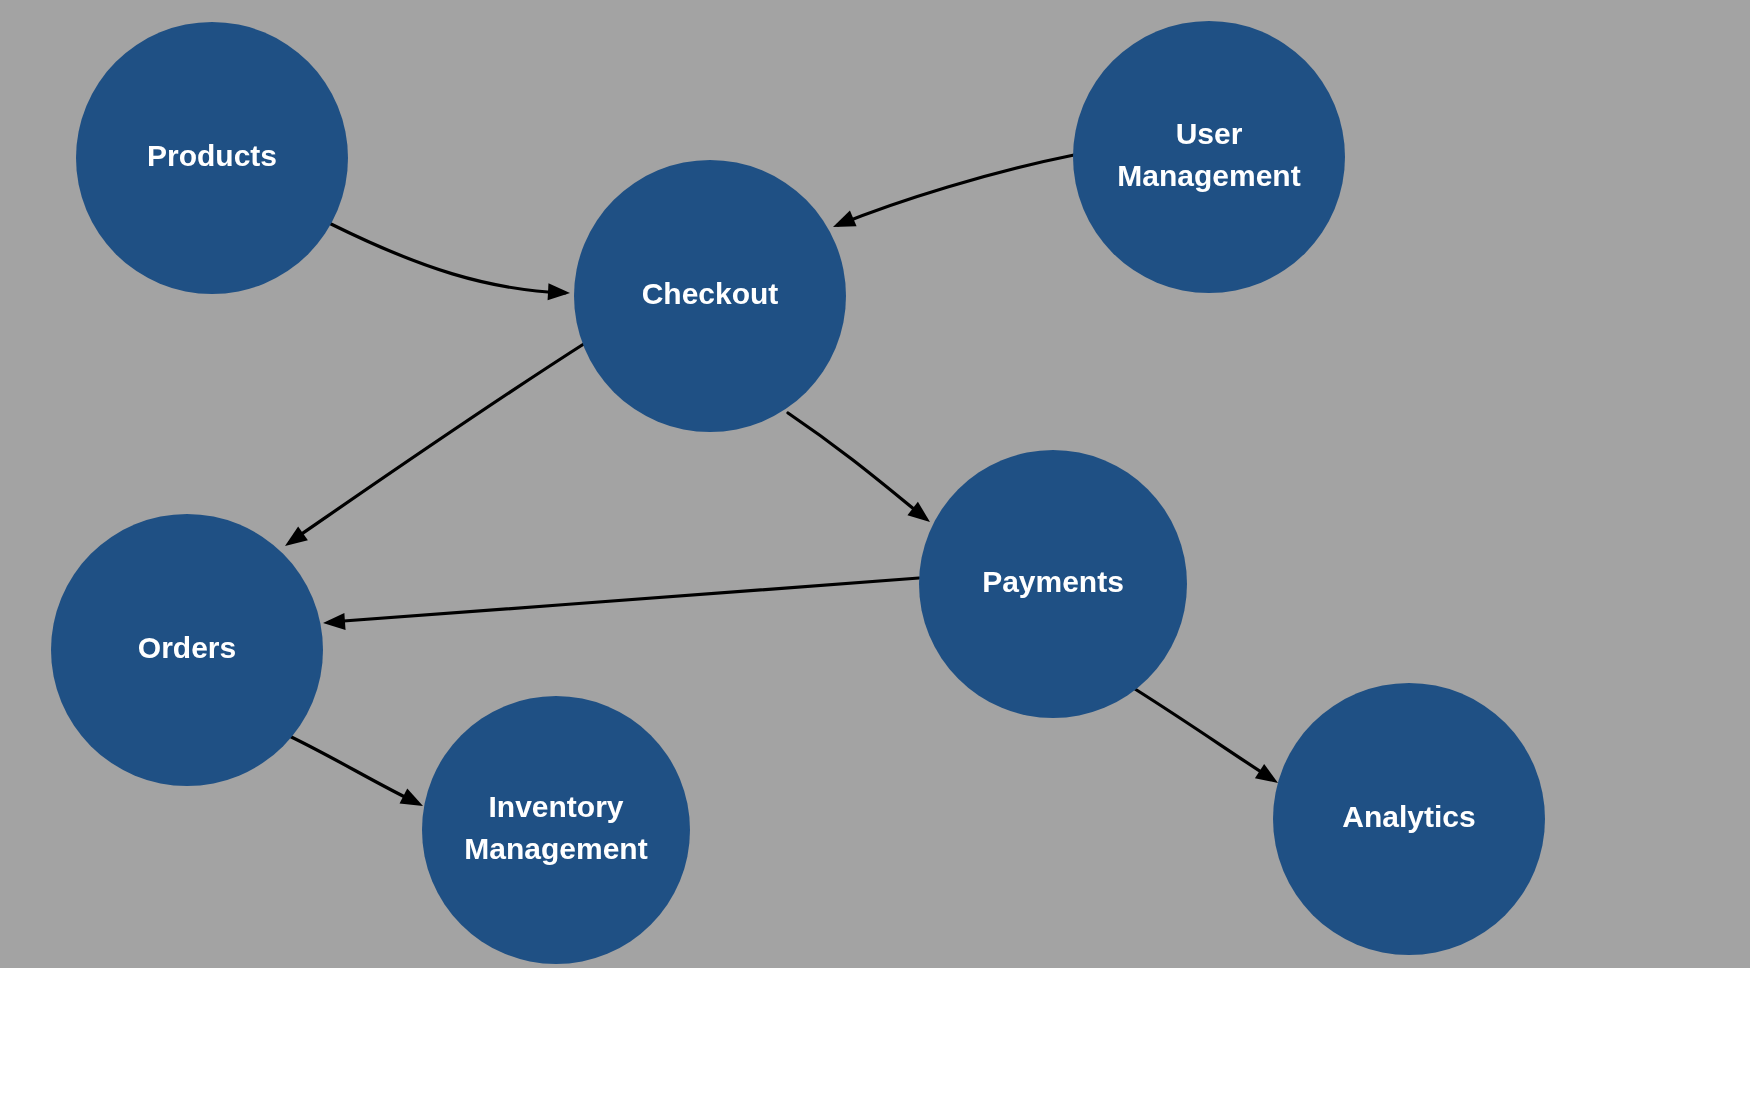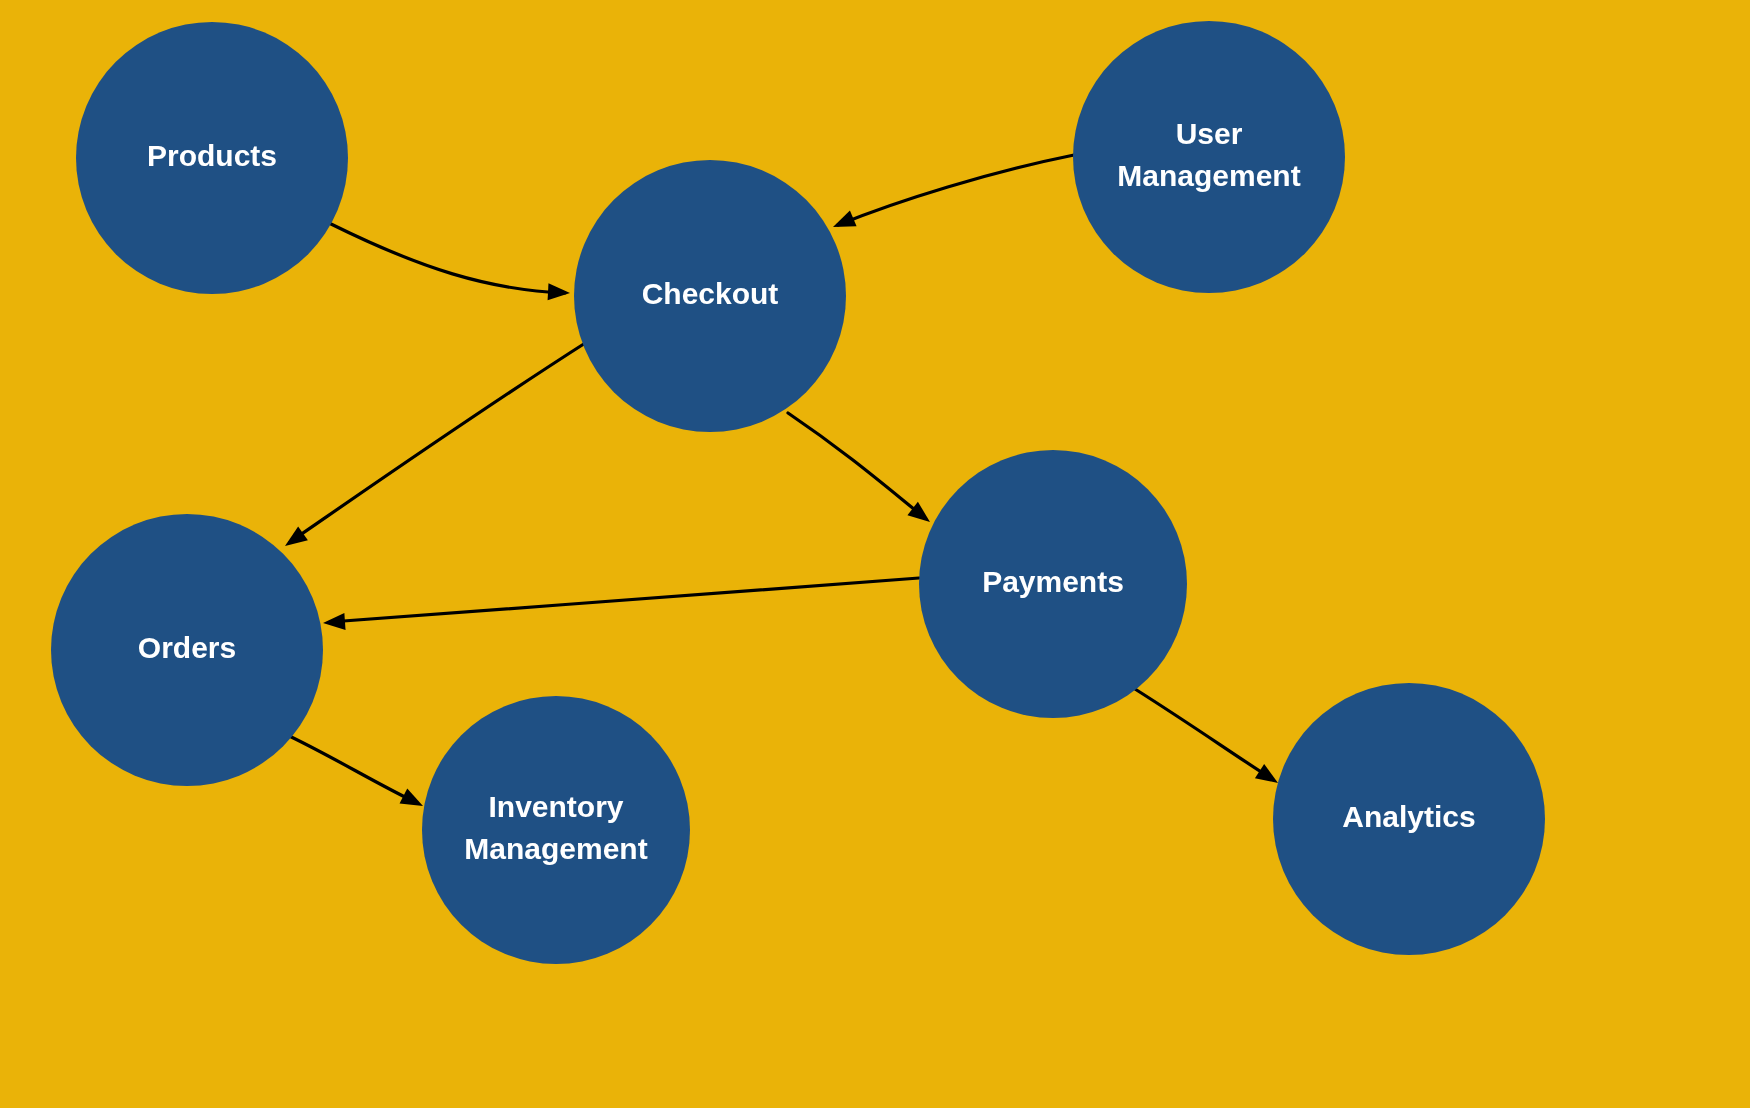--- a/index.html
+++ b/index.html
@@ -10,22 +10,22 @@
   }
   body {
     width: 1750px;
     height: 1108px;
     font-family: "Liberation Sans", sans-serif;
     overflow: hidden;
   }
   #diagram-root {
     position: relative;
     width: 1750px;
-    height: 1108px;
-    background: #eab308;
+    height: 968px;
+    background: #a3a3a3;
   }
   svg.graph-canvas {
     position: absolute;
     top: 0;
     left: 0;
     width: 1750px;
     height: 1108px;
     display: block;
   }
   .edge-path {

